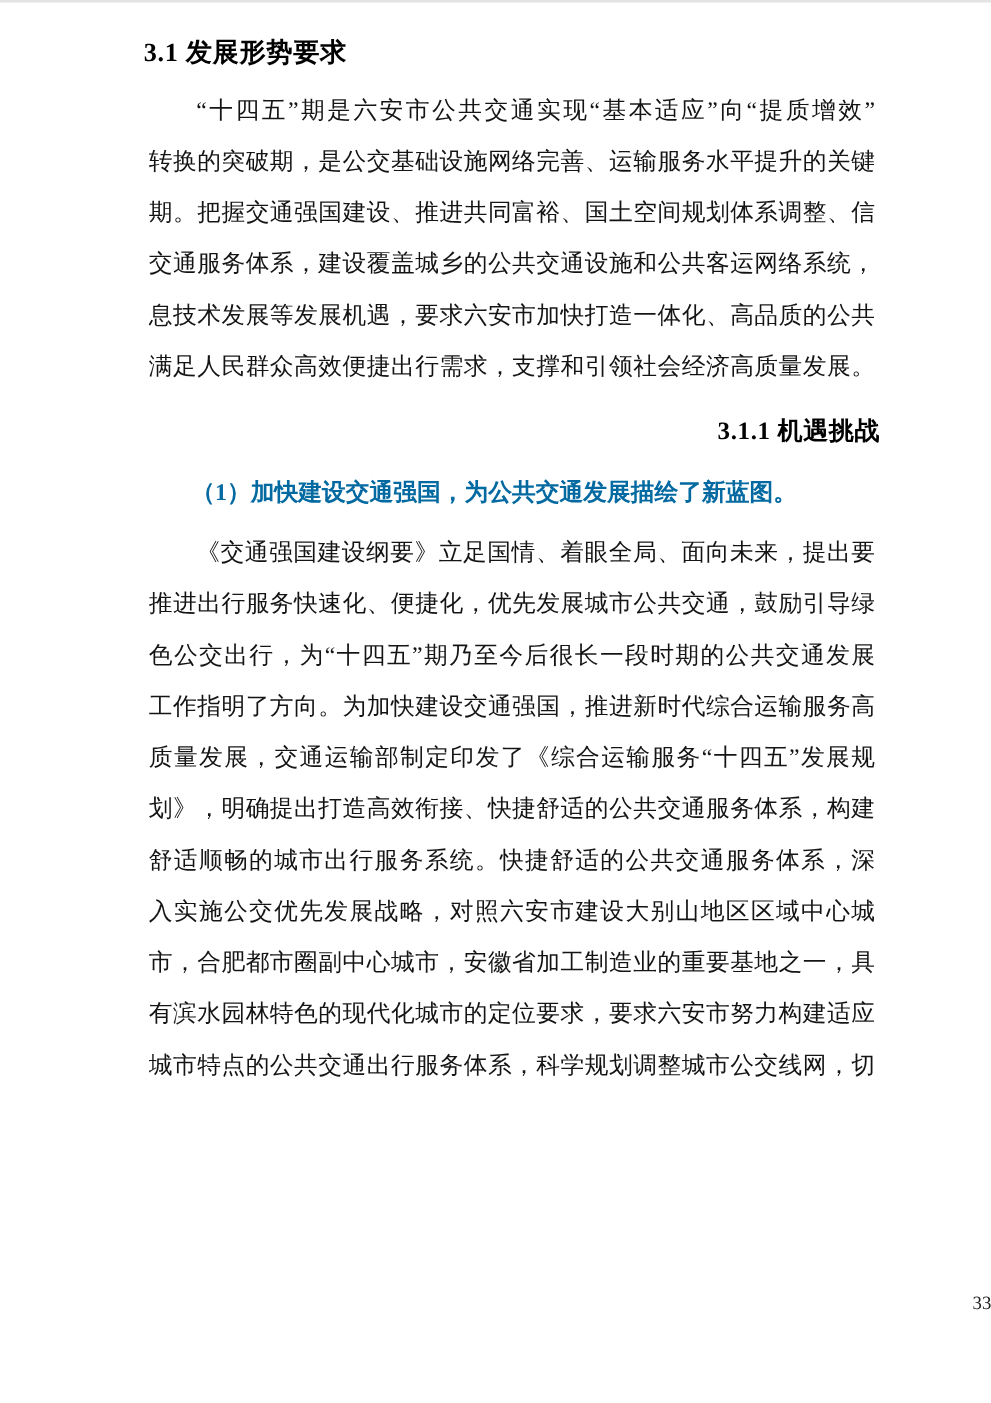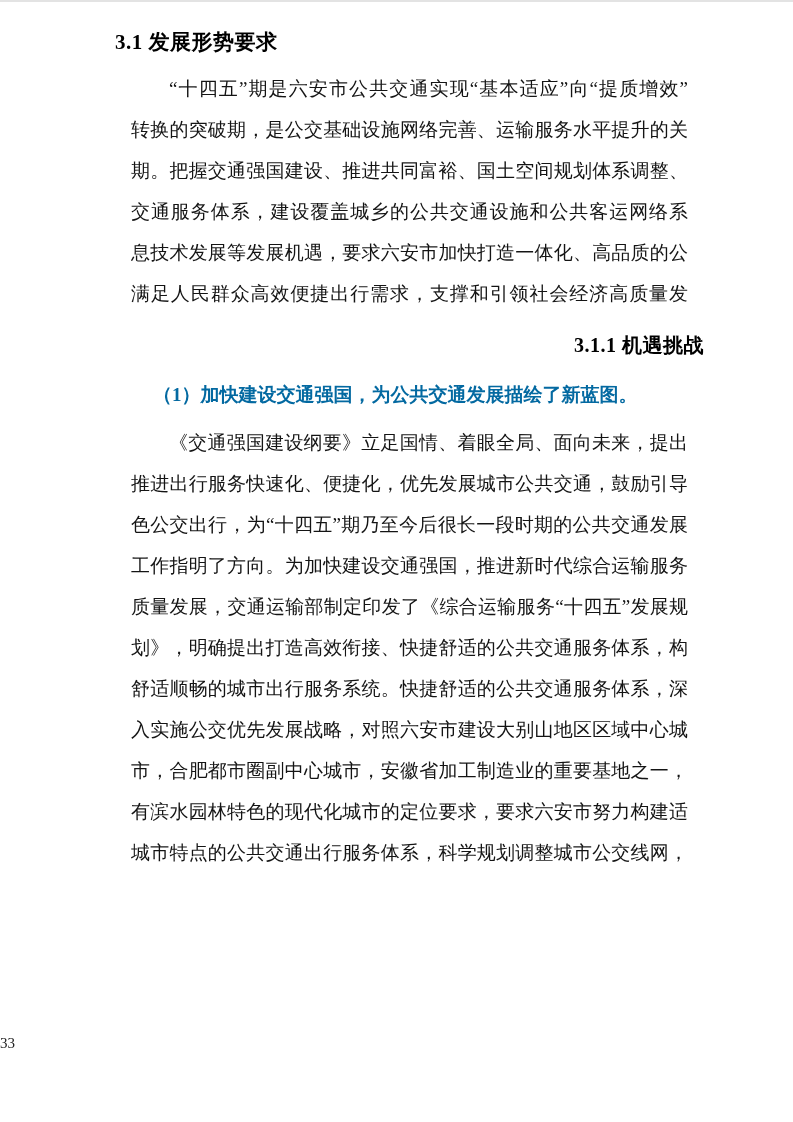--- a/index.html
+++ b/index.html
@@ -55,21 +55,21 @@
   }
   .point-heading {
     margin: 20px 0 0 0;
     font-weight: bold;
     font-size: 19px;
     line-height: 30px;
     text-indent: 2em;
     color: #0369a1;
   }
   .paragraph {
-    margin: 16px;
+    margin: 4px;
   }
   .para-1 { margin-top: 10px; }
   .para-2 { margin-top: 12px; }
   .doc-line {
     font-size: 19px;
     line-height: 41px;
     text-align: justify;
     text-align-last: justify;
     text-justify: inter-character;
     white-space: normal;
@@ -77,21 +77,21 @@
     height: 41px;
   }
   .doc-line.indent {
     text-indent: 2em;
   }
   .page-number {
     position: absolute;
     top: 1032px;
     left: 0;
     width: 793px;
-    text-align: left;
+    text-align: right;
     font-size: 15px;
     line-height: 22px;
     color: #222;
   }
 </style>
 </head>
 <body>
 
 <div class="top-edge"></div>
 

